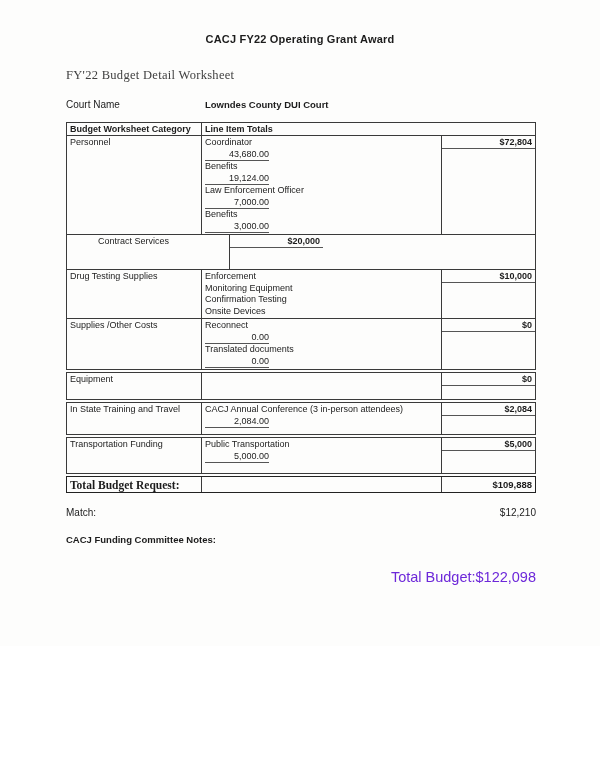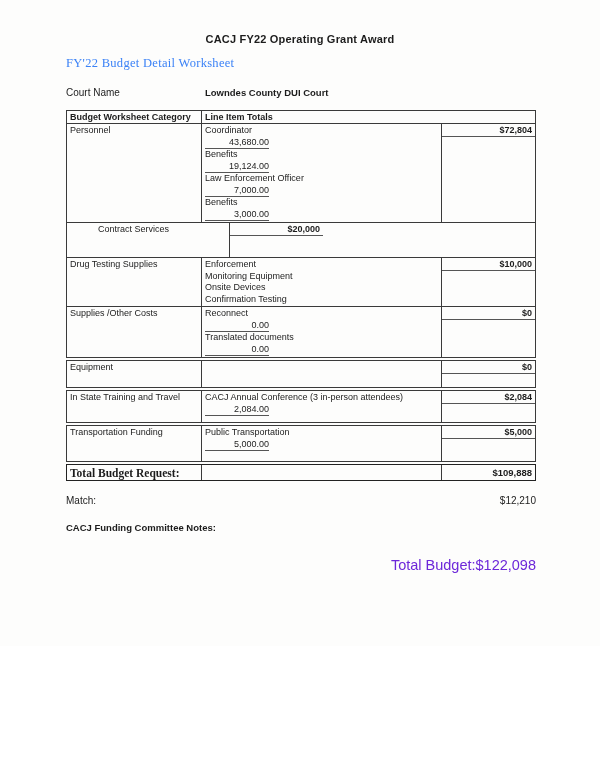--- a/index.html
+++ b/index.html
@@ -6,22 +6,22 @@
   .page{
     width:600px;height:646px;background:#fdfdfc;position:relative;
     box-sizing:border-box;padding:30px 64px 0 66px;color:#1c1c1c;
     font-family:"Liberation Sans", sans-serif;overflow:hidden;
   }
   .doc-title{
     position:absolute;top:33px;left:0;width:600px;text-align:center;
     font-weight:bold;font-size:11px;letter-spacing:.2px;
   }
   .ws-title{
-    margin-top:26px;font-family:"Liberation Serif", serif;
-    font-size:12.5px;letter-spacing:.3px;color:#3b82f6;
+    margin-top:38px;font-family:"Liberation Serif", serif;
+    font-size:12.5px;letter-spacing:.3px;color:#404040;
   }
   .court-row{margin-top:16px;display:flex;font-size:10px;}
   .court-label{width:139px;}
   .court-value{font-weight:bold;font-size:9.5px;}
 
   .budget-table{margin-top:12px;width:470px;font-size:9px;}
   .t-head{display:flex;border:1px solid #3a3a3a;font-weight:bold;background:#fdfdfc;}
   .t-head .h-cell{padding:1px 3px;box-sizing:border-box;}
   .h-cat{width:135px;border-right:1px solid #3a3a3a;}
   .h-items{flex:1;border-right:1px solid #3a3a3a;}
@@ -121,25 +121,25 @@
     <div class="items-cell">
             <div class="item-line">
               <span class="item-label">Enforcement</span>
               <span class="item-amount"></span>
             </div>
             <div class="item-line">
               <span class="item-label">Monitoring Equipment</span>
               <span class="item-amount"></span>
             </div>
             <div class="item-line">
+              <span class="item-label">Confirmation Testing</span>
+              <span class="item-amount"></span>
+            </div>
+            <div class="item-line">
               <span class="item-label">Onsite Devices</span>
-              <span class="item-amount"></span>
-            </div>
-            <div class="item-line">
-              <span class="item-label">Confirmation Testing</span>
               <span class="item-amount"></span>
             </div>
           </div>
     <div class="totals-cell">
       <div class="total-line">$10,000</div>
     </div>
   </div>
         <div class="t-row">
     <div class="cat-cell">Supplies /Other Costs</div>
     <div class="items-cell">

